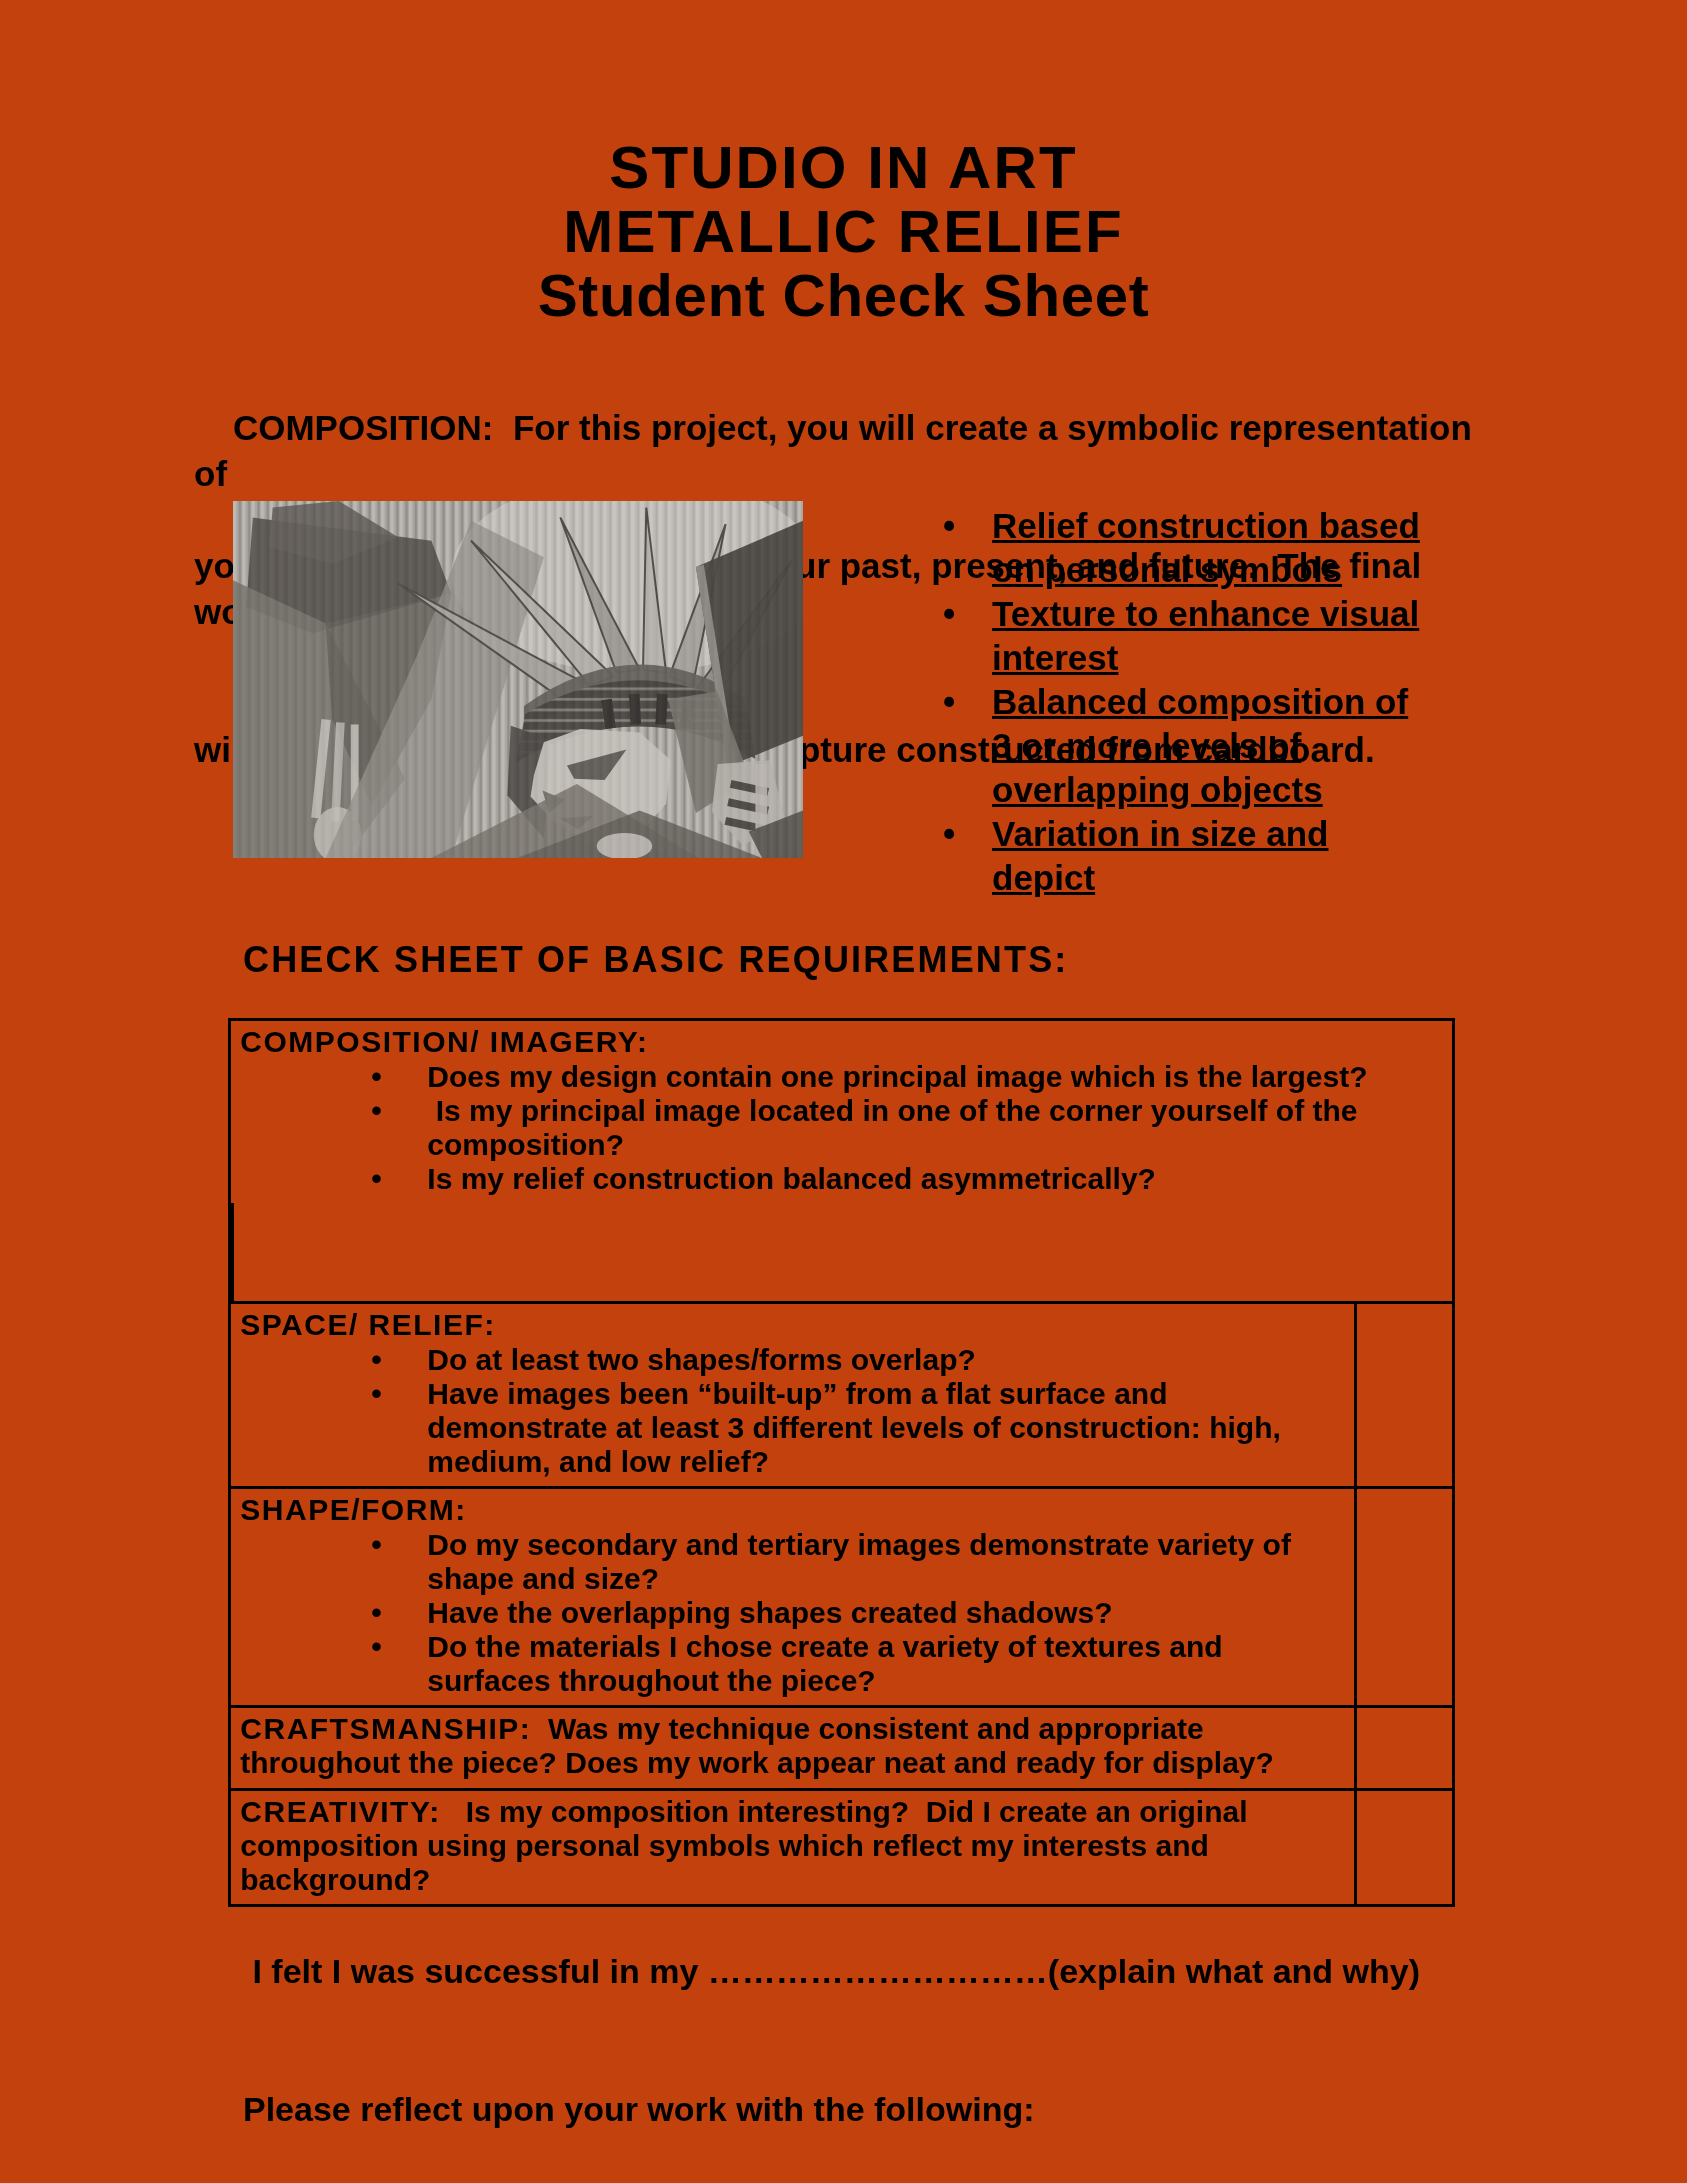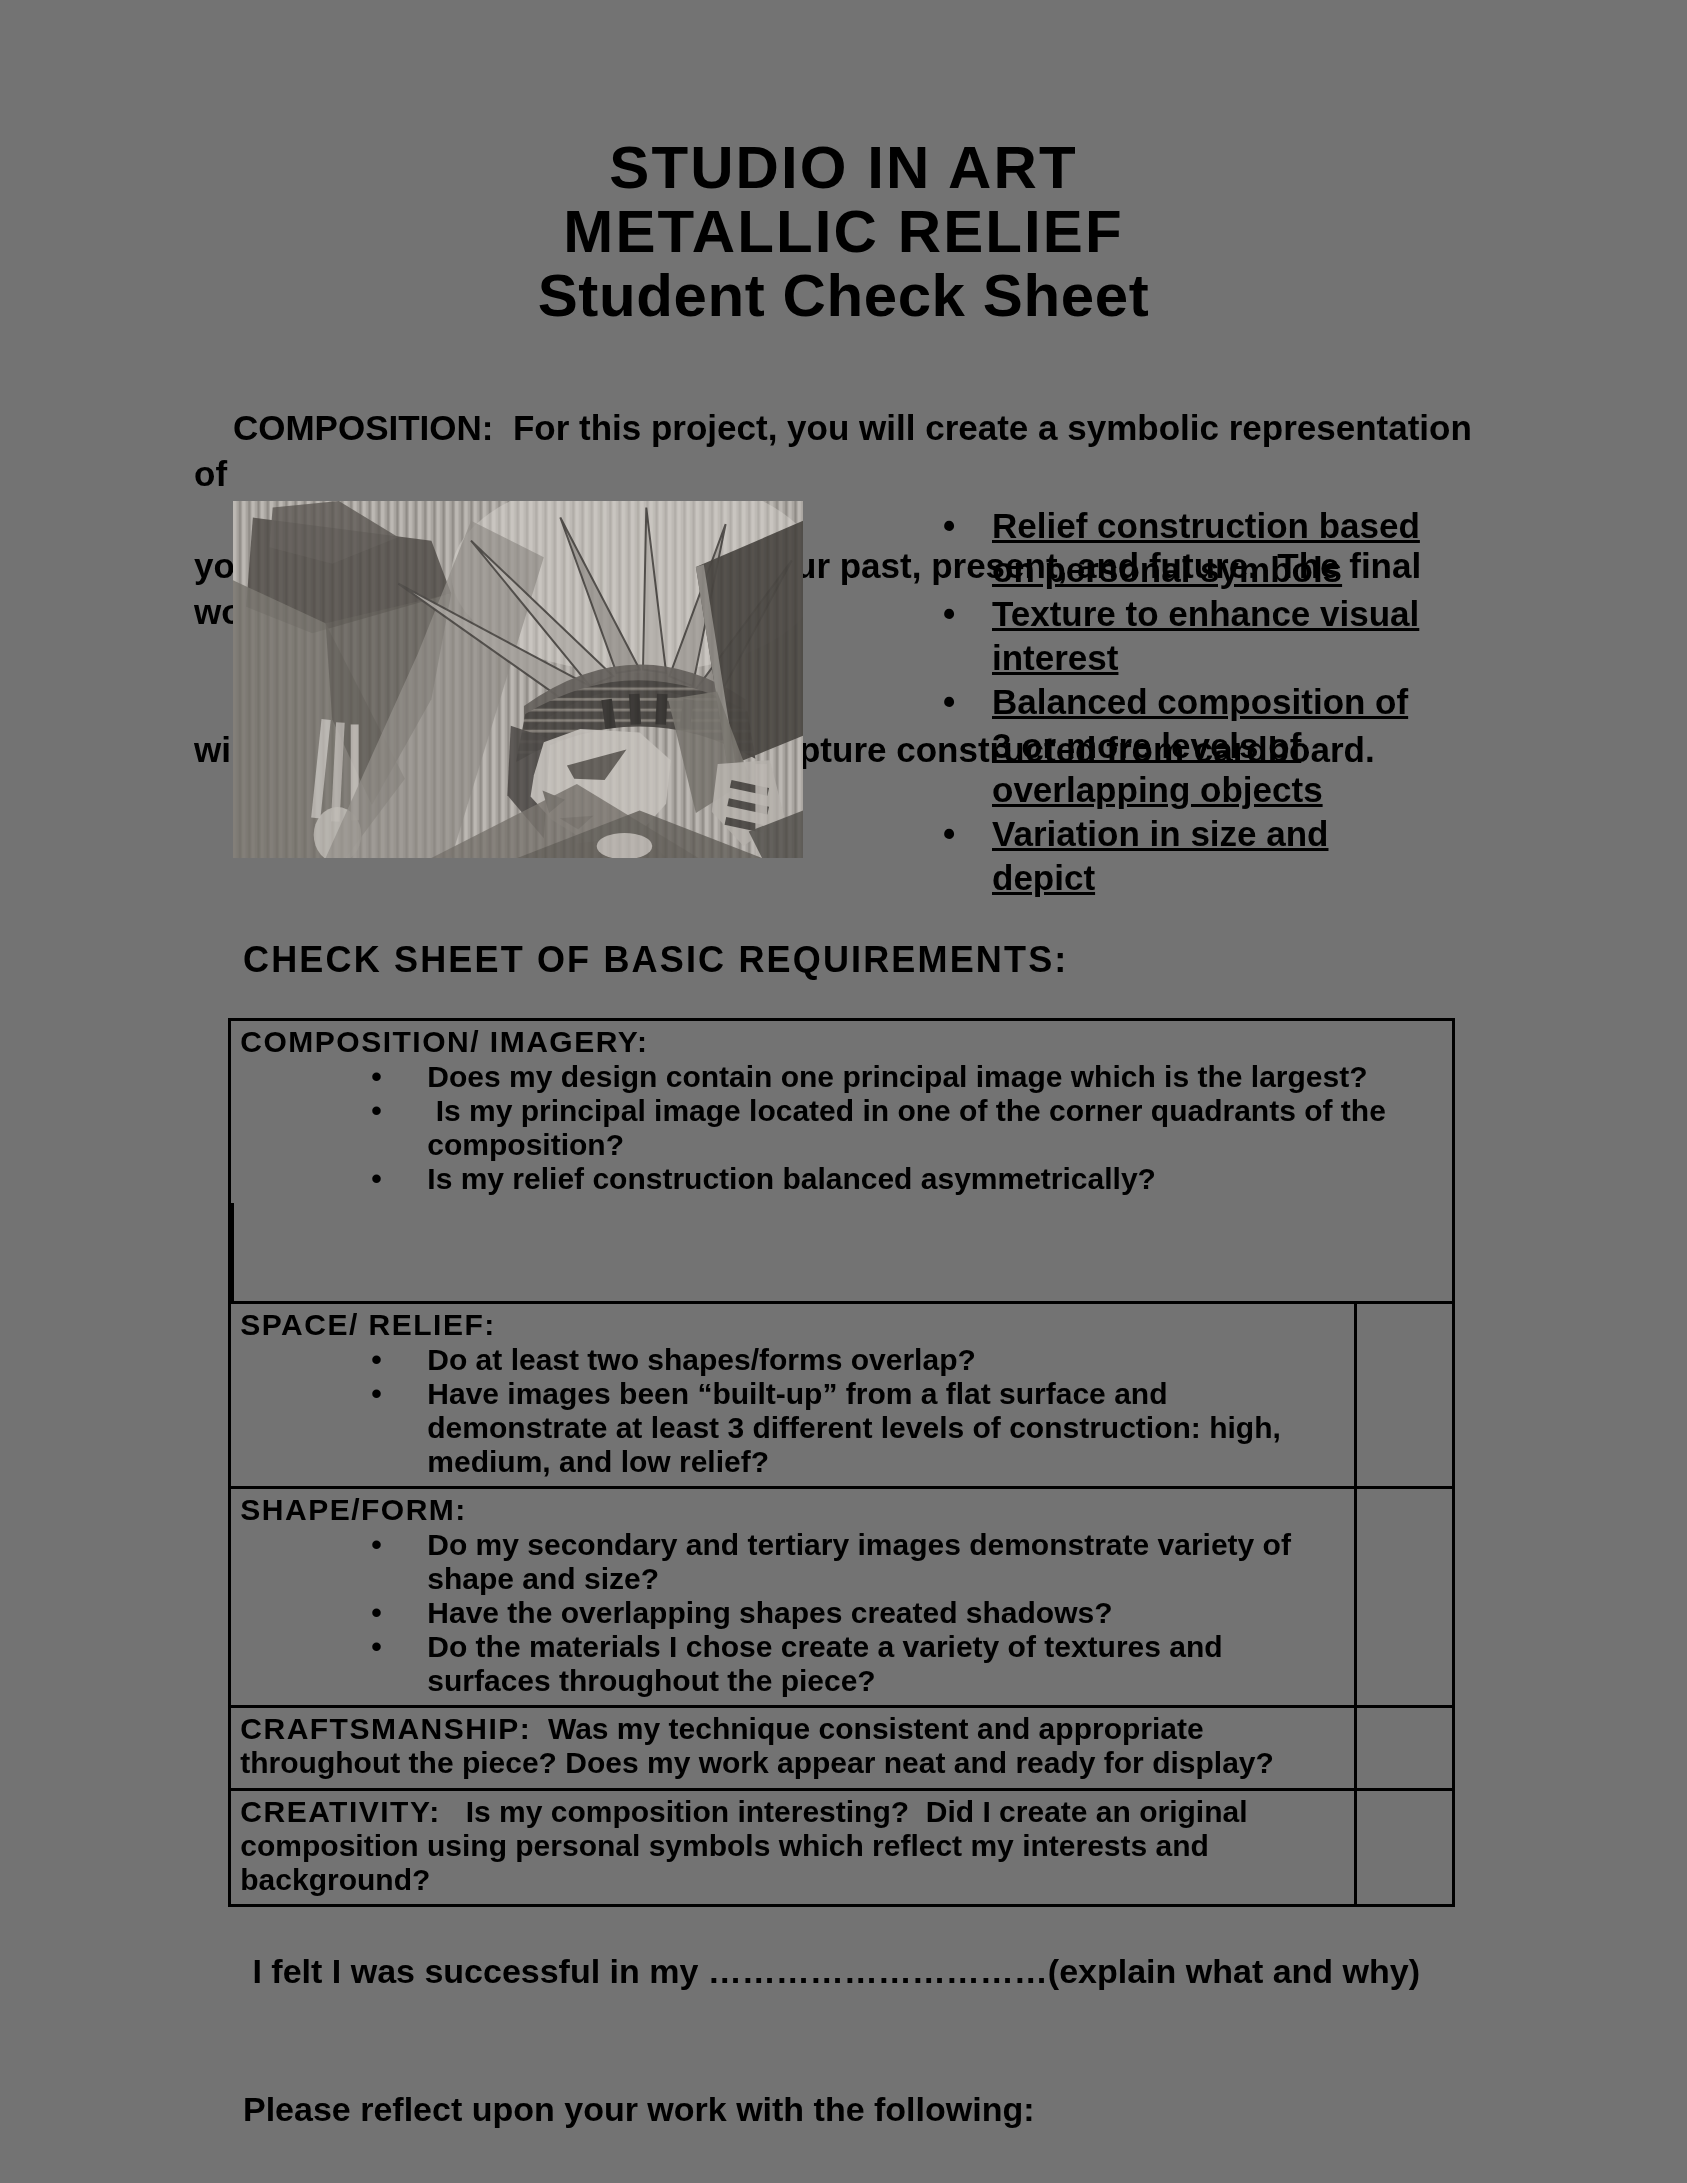--- a/index.html
+++ b/index.html
@@ -1,19 +1,19 @@
 <!DOCTYPE html>
 <html style="font-size:10.6px"><head>
 <meta charset="utf-8">
 <style>
   html,body{margin:0;padding:0;background:#e8e8e8;}
   .page{
     position:relative;
     width:1687px;height:2183px;
-    background:#737373;
+    background:#c2410c;
     font-family:"Liberation Sans","DejaVu Sans",sans-serif;
     font-weight:bold;
     color:#000;
     overflow:hidden;
   }
   
   .title-block{
     position:absolute;top:136px;left:0;width:1687px;
     text-align:center;
   }
@@ -207,21 +207,21 @@
 
   <div class="ctable">
 
       <div class="trow">
         <div class="tcell-main">
           <p class="row-head"><span class="hdr">COMPOSITION/ IMAGERY:</span><span></span></p>
           <ul>
 
               <li>Does my design contain one principal image which is the largest?</li>
 
-              <li> Is my principal image located in one of the corner quadrants of the composition?</li>
+              <li> Is my principal image located in one of the corner yourself of the composition?</li>
 
               <li>Is my relief construction balanced asymmetrically?</li>
 
           </ul>
         </div>
         <div class="tcell-check"></div>
       </div>
 
       <div class="trow">
         <div class="tcell-main">

